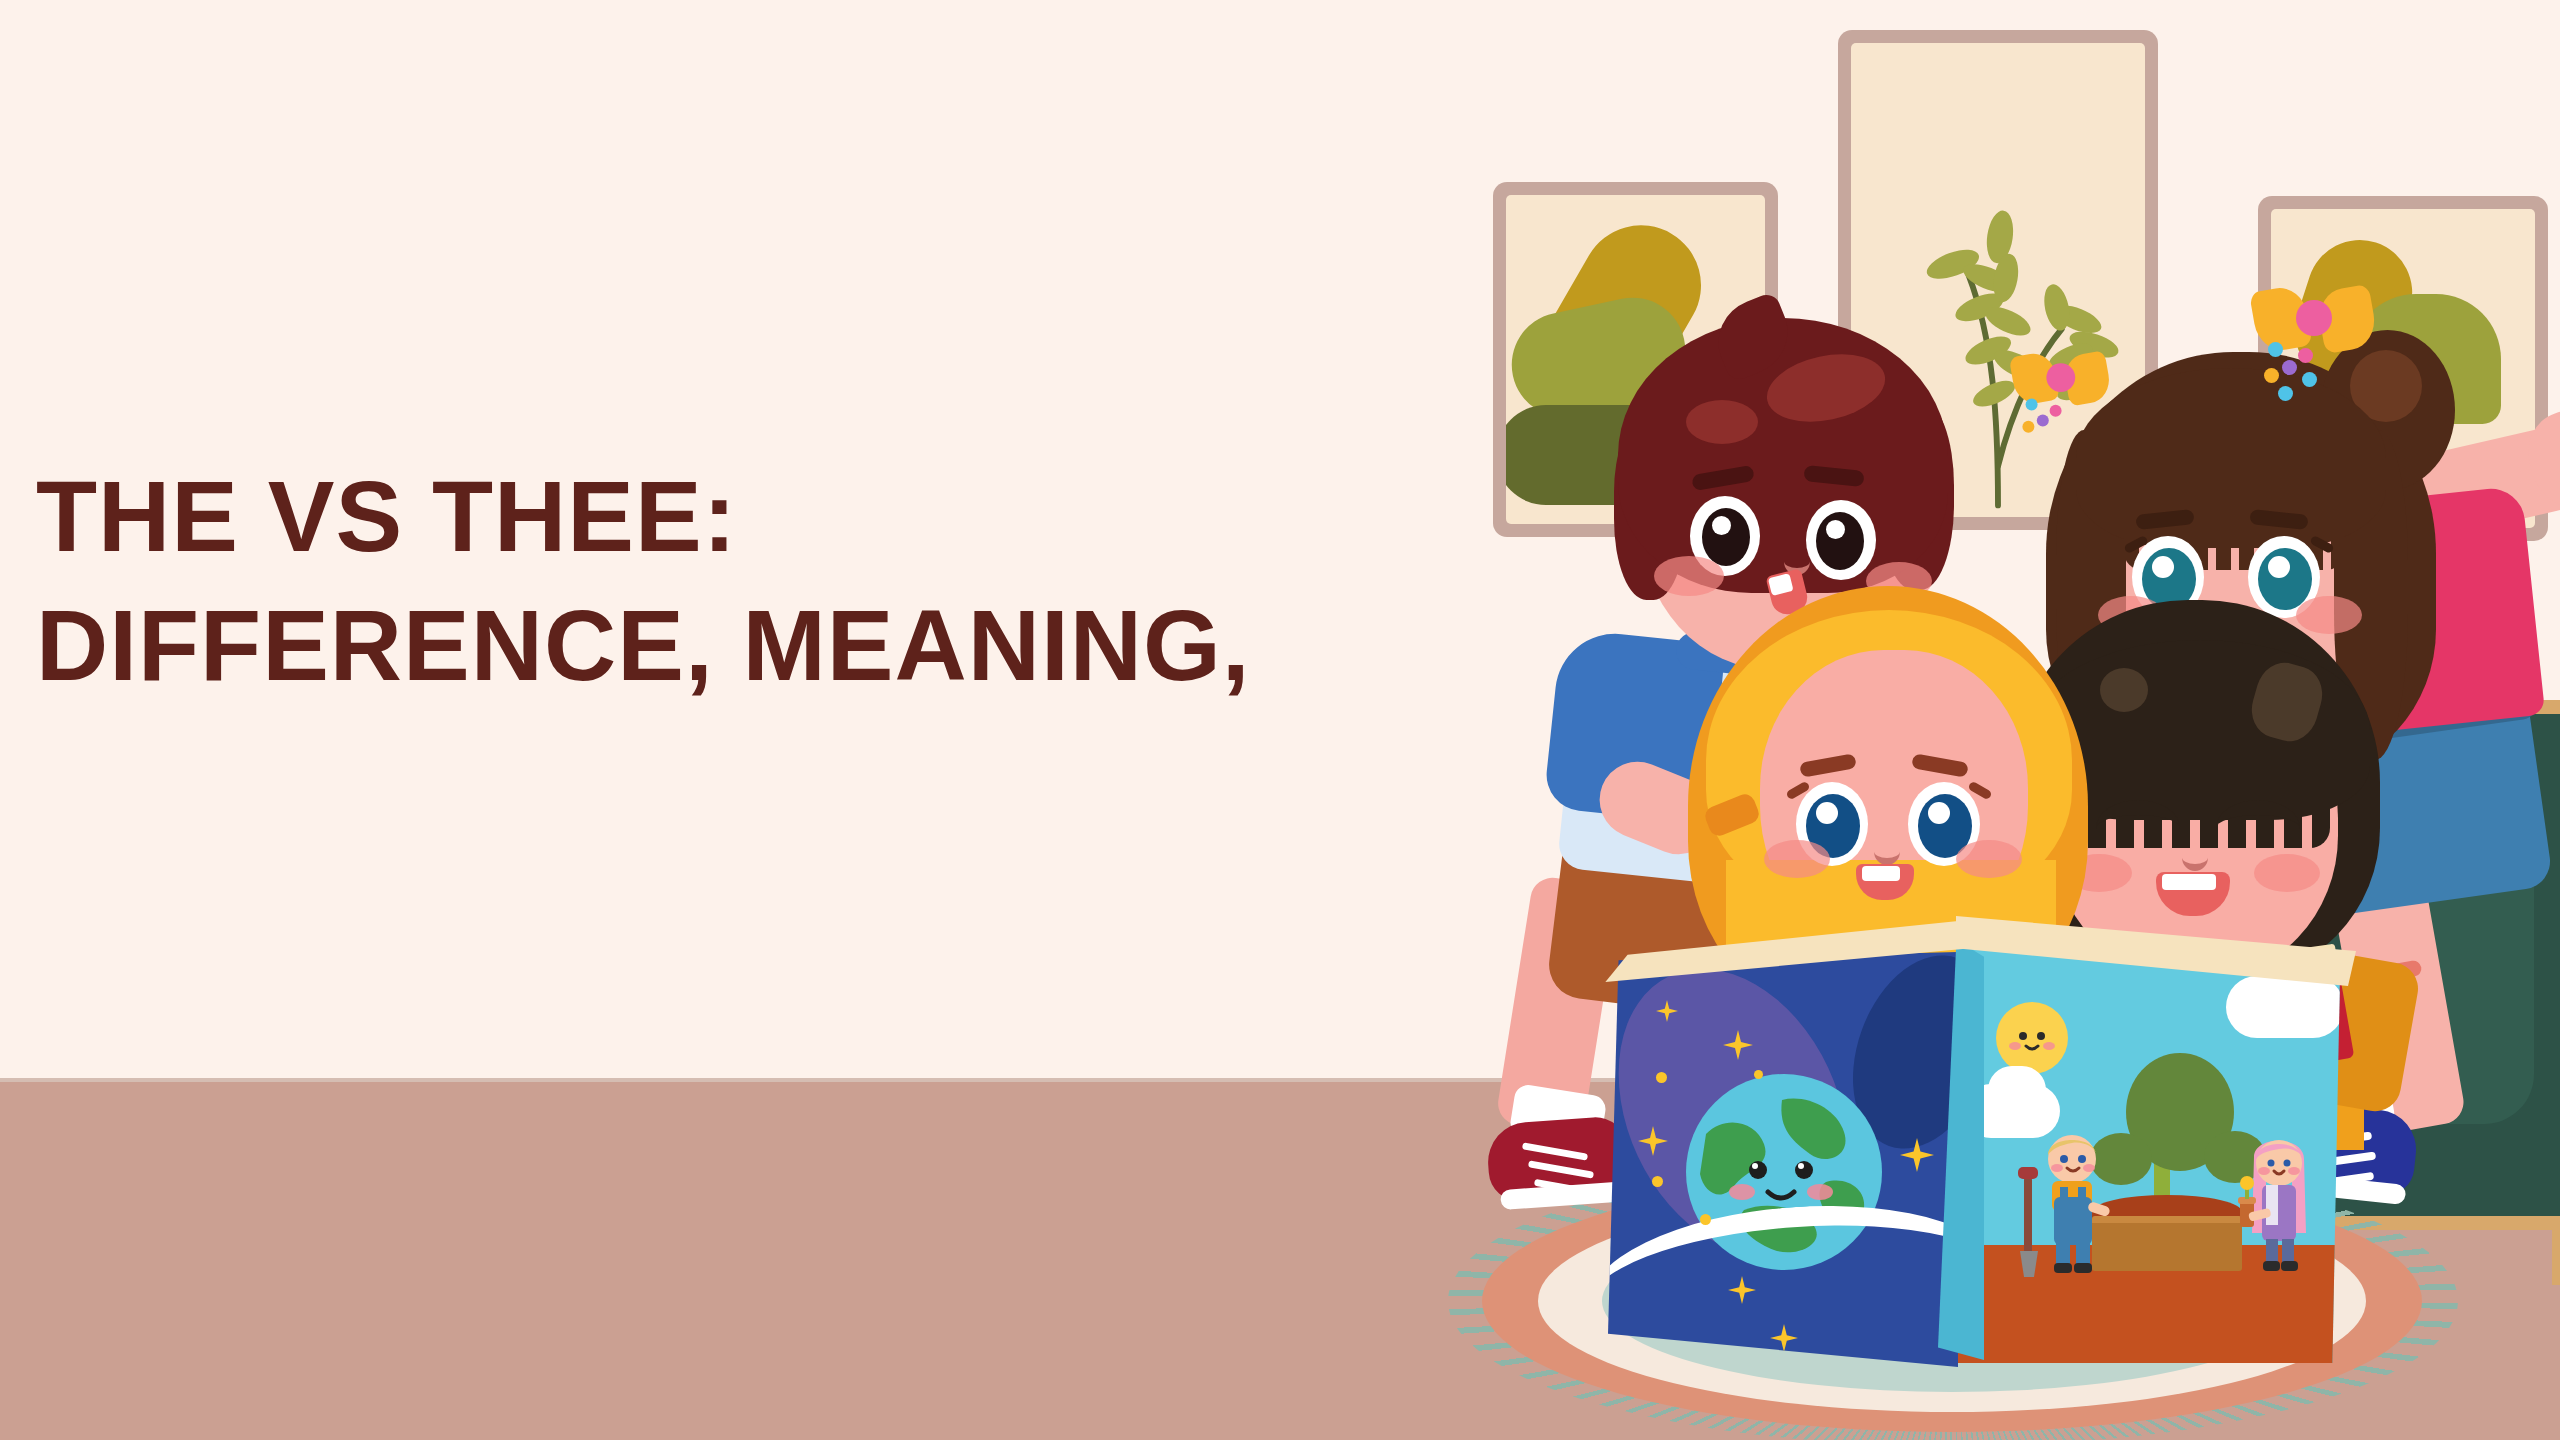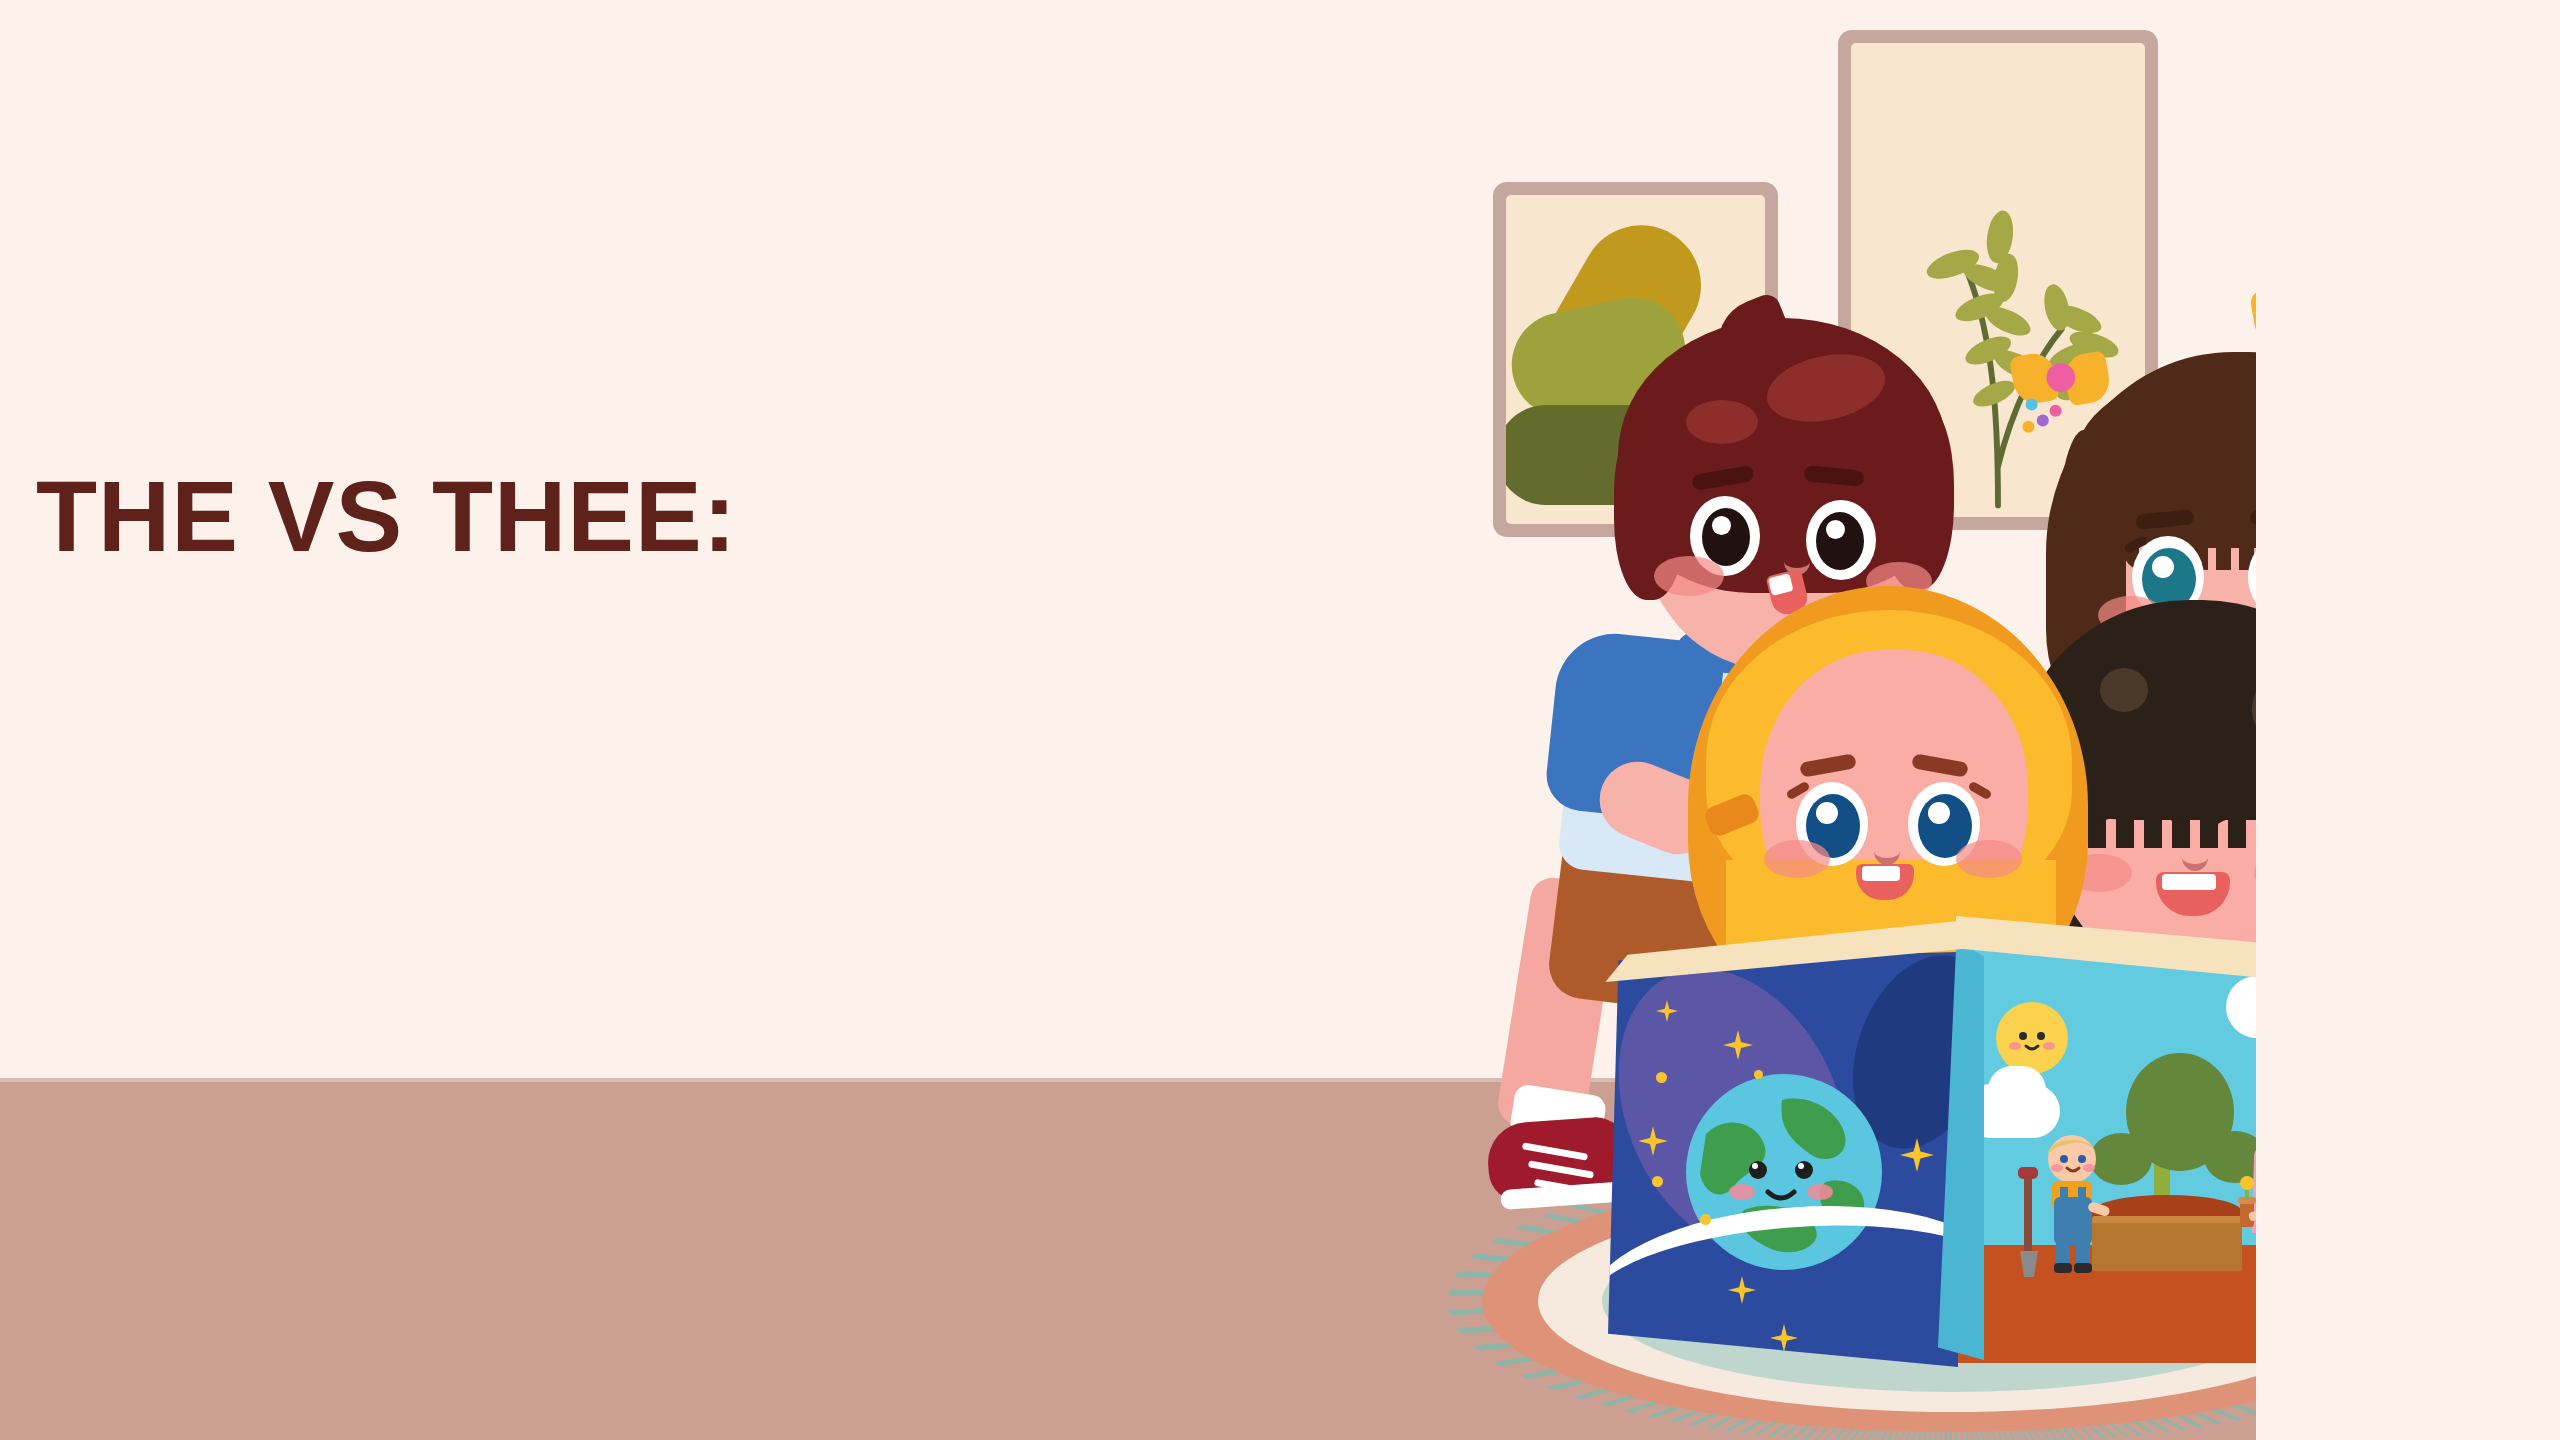--- a/index.html
+++ b/index.html
@@ -1,21 +1,21 @@
 <!DOCTYPE html>
 <html><head>
 <meta charset="utf-8">
 <style>
   html,body{margin:0;padding:0;}
   body{
     width:2560px;height:1440px;overflow:hidden;
     font-family:"Liberation Sans", sans-serif;
     background:#FDF2EB;
   }
-  #banner{position:relative;width:2256px;height:1440px;overflow:hidden;background:#FDF2EB;}
+  #banner{position:relative;width:2560px;height:1440px;overflow:hidden;background:#FDF2EB;}
 
   
   .wall{position:absolute;left:0;top:0;width:2560px;height:1082px;background:#FDF2EB;}
   .floor{position:absolute;left:0;top:1082px;width:2560px;height:358px;background:#CBA092;}
   .floor-line{position:absolute;left:0;top:1078px;width:2560px;height:5px;background:#B59184;opacity:.55;}
 
   
   .frame{position:absolute;border-radius:14px;}
   .frame .mat{position:absolute;inset:13px;background:#F8E6CE;border-radius:5px;overflow:hidden;}
   .frame-l{left:1493px;top:182px;width:285px;height:355px;background:#C6A79D;}
@@ -543,15 +543,16 @@
       </div>
     </div>
 
     <div class="spine"></div>
     <div class="cover-top-l"></div>
     <div class="cover-top-r"></div>
   </div>
 
   <div class="title">
     <span class="ln">THE VS THEE:</span>
+    <span class="ln">DIFFERENCE, MEANING,</span>
   </div>
 
 </div>
 
 </body></html>

